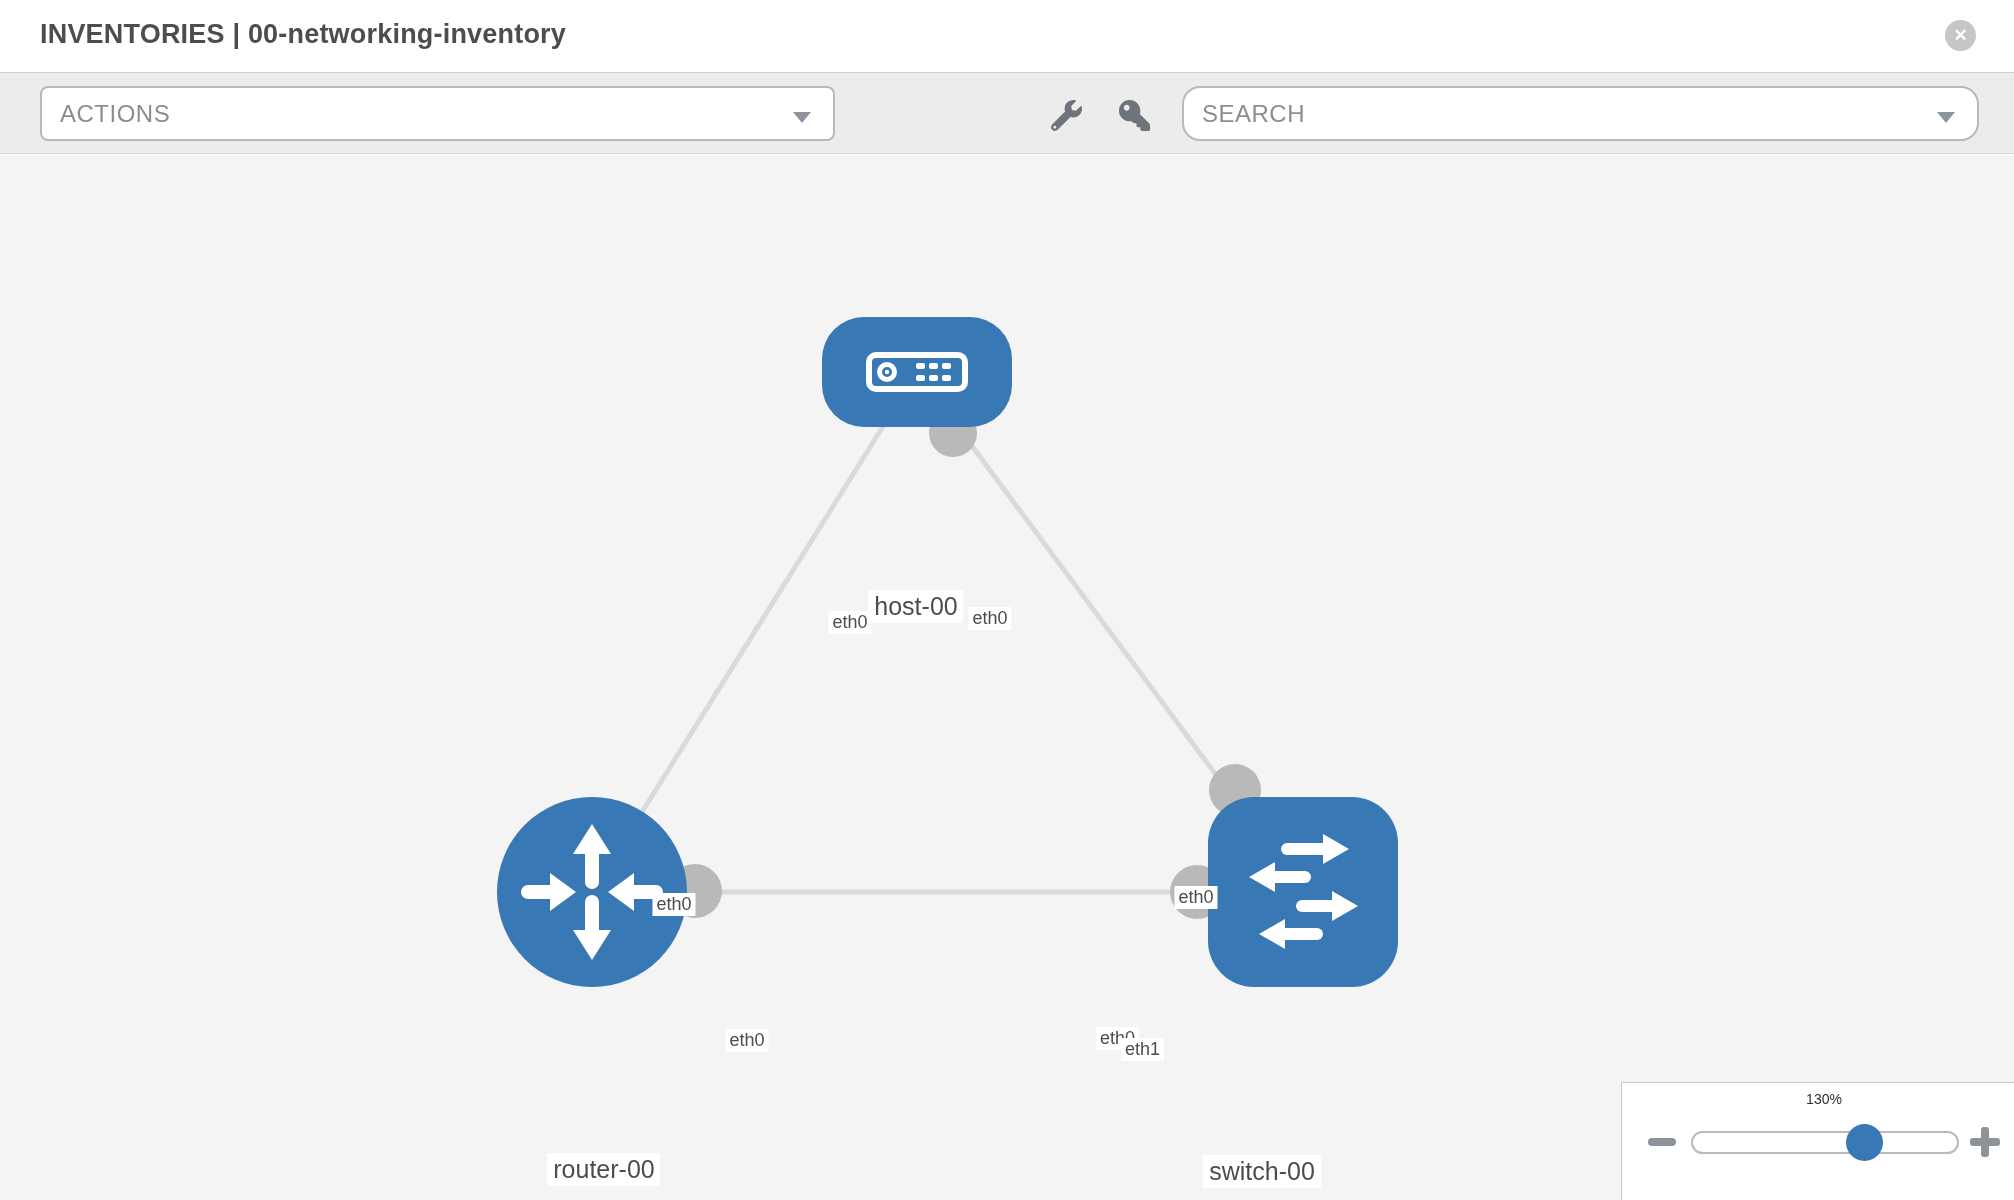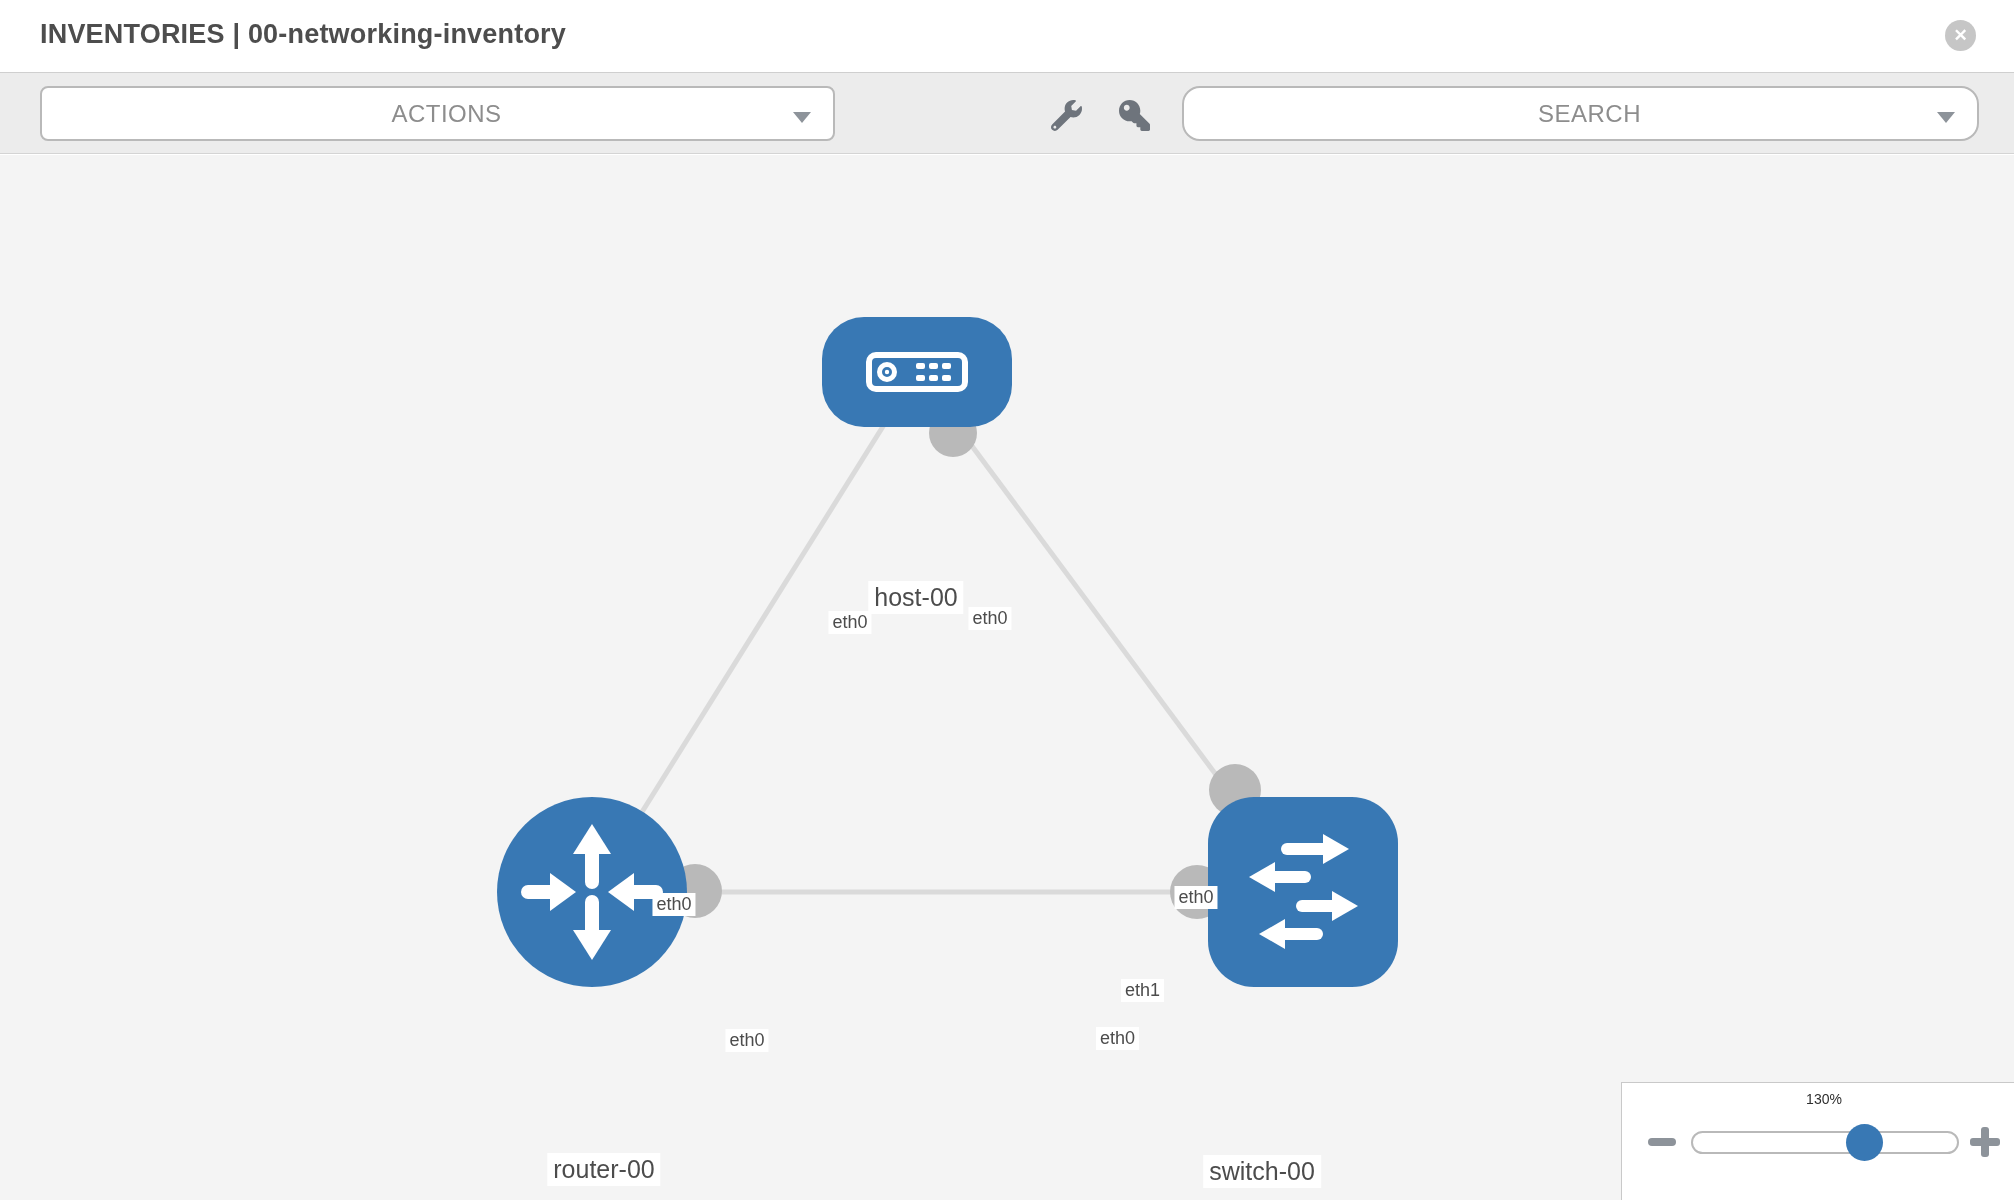--- a/index.html
+++ b/index.html
@@ -20,21 +20,21 @@
   .header{position:absolute;left:0;top:0;width:2014px;height:72px;background:#fff;}
   .header-title{position:absolute;left:40px;top:19px;font-size:27px;font-weight:bold;color:#4d4d4d;letter-spacing:.2px;}
   .close-btn{position:absolute;left:1945px;top:20px;width:31px;height:31px;border-radius:50%;
     background:#c6c6c6;color:#fff;display:flex;align-items:center;justify-content:center;
     font-size:17px;font-weight:bold;cursor:pointer;}
 
   
   .toolbar{position:absolute;left:0;top:72px;width:2014px;height:82px;background:var(--toolbar-bg);
     border-top:1px solid #cfcfcf;border-bottom:1px solid #d4d4d4;}
   .select-box{position:absolute;height:55px;background:#fff;border:2px solid #b9b9b9;border-radius:8px;
-    display:flex;align-items:center;cursor:pointer;justify-content:center;}
+    display:flex;align-items:center;cursor:pointer;}
   .select-box .lbl{font-size:24px;color:var(--muted-text);letter-spacing:.5px;padding-left:18px;}
   .caret{position:absolute;right:22px;top:24px;width:0;height:0;
     border-left:9px solid transparent;border-right:9px solid transparent;border-top:11px solid #8d939a;}
   .actions-box{left:40px;top:13px;width:795px;}
   .search-box{left:1182px;top:13px;width:797px;border-radius:18px;}
   .tool-icon-btn{position:absolute;top:24px;width:36px;height:36px;display:flex;align-items:center;justify-content:center;cursor:pointer;}
   .tool-icon-btn svg{width:31px;height:31px;fill:var(--icon-gray);}
   .wrench-btn{left:1048px;}
   .key-btn{left:1116px;}
 
@@ -151,31 +151,31 @@
           <line class="icon-stroke" stroke-width="12" x1="1305" y1="877" x2="1273" y2="877"></line>
           <polygon class="icon-fill" points="1249,877 1275,862 1275,892"></polygon>
           <line class="icon-stroke" stroke-width="12" x1="1302" y1="906" x2="1334" y2="906"></line>
           <polygon class="icon-fill" points="1358,906 1332,891 1332,921"></polygon>
           <line class="icon-stroke" stroke-width="12" x1="1317" y1="934" x2="1283" y2="934"></line>
           <polygon class="icon-fill" points="1259,934 1285,919 1285,949"></polygon>
         </g>
       </g>
     </svg>
 
-    <div class="chip node-chip" style="left:916px;top:426px;">host-00</div>
+    <div class="chip node-chip" style="left:916px;top:435px;">host-00</div>
     <div class="chip node-chip" style="left:592px;top:998px;margin-left:12px;">router-00</div>
     <div class="chip node-chip" style="left:1262px;top:1000px;">switch-00</div>
 
     <div class="chip port-chip center-x" style="left:850px;top:456px;">eth0</div>
     <div class="chip port-chip center-x" style="left:990px;top:452px;">eth0</div>
     <div class="chip port-chip center-x" style="left:674px;top:738px;">eth0</div>
     <div class="chip port-chip center-x" style="left:1196px;top:731px;">eth0</div>
     <div class="chip port-chip center-x" style="left:747px;top:874px;">eth0</div>
     <div class="chip port-chip" style="left:1096px;top:872px;">eth0</div>
-    <div class="chip port-chip" style="left:1121px;top:824px;">eth1</div>
+    <div class="chip port-chip" style="left:1121px;top:883px;">eth1</div>
   </div>
 
   <div class="zoom-panel">
     <div class="zoom-level">130%</div>
     <div class="zoom-minus"><span></span></div>
     <div class="zoom-track"></div>
     <div class="zoom-thumb"></div>
     <div class="zoom-plus">
       <span class="ph"></span>
         <span class="pv"></span>

